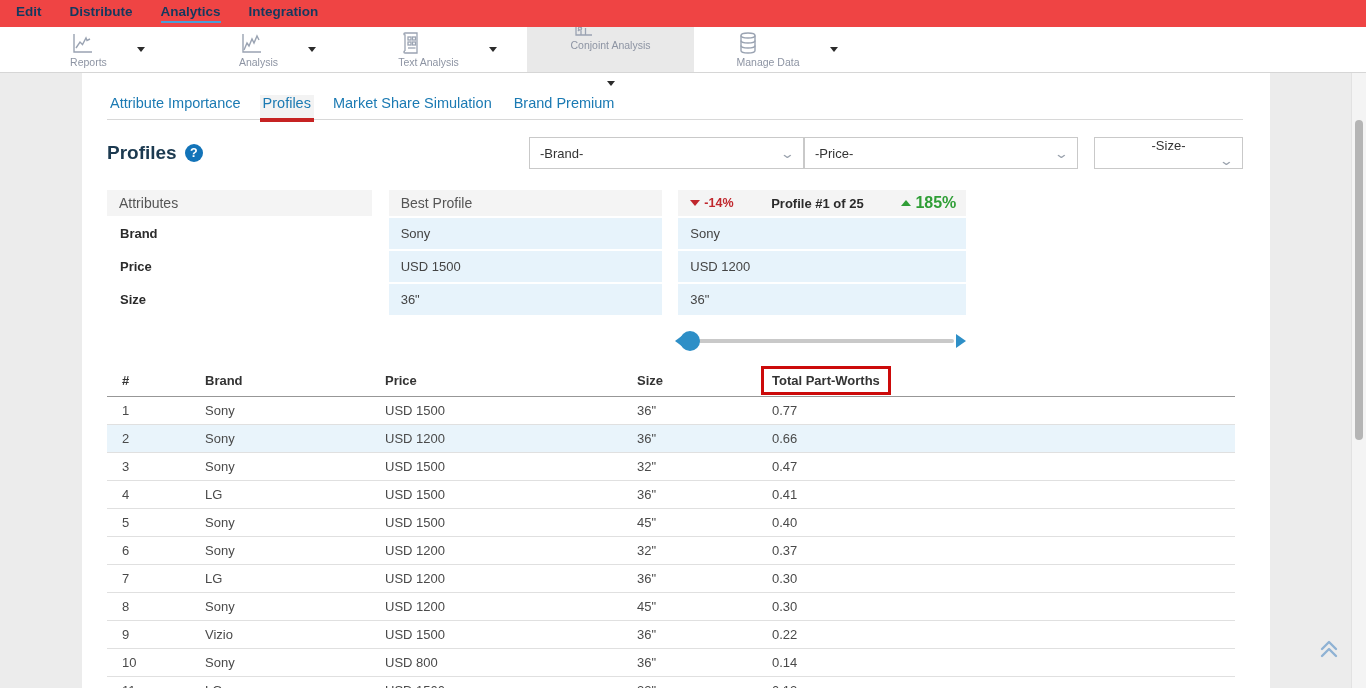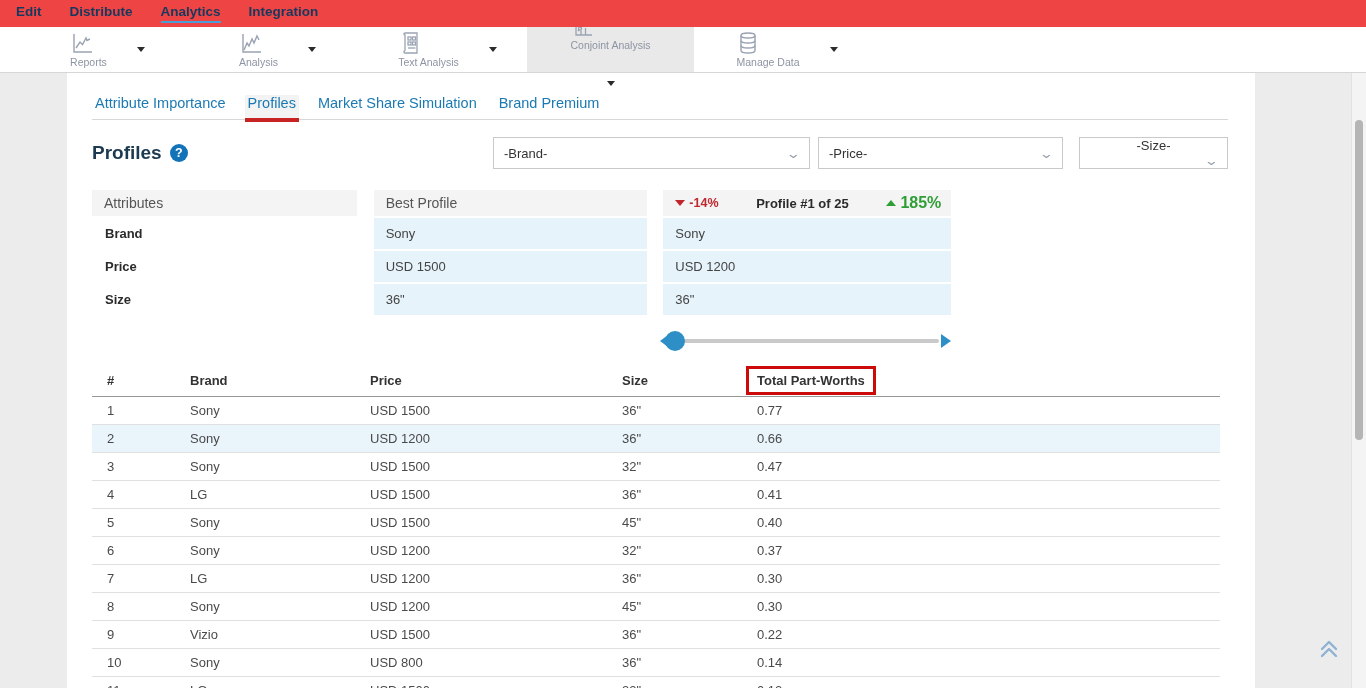--- a/index.html
+++ b/index.html
@@ -20,40 +20,40 @@
   .tool-group { position: absolute; top: 0; height: 45px; display: flex; align-items: center;
                 justify-content: center; gap: 30px; cursor: pointer; }
   .tool-group.active { background: #e9e9e9; }
   .tool-inner { display: flex; flex-direction: column; align-items: flex-start; gap: 1px; }
   .tool-inner svg { display: block; }
   .tool-label { font-size: 10.5px; color: #8d94a3; white-space: nowrap; }
   .caret { width: 0; height: 0; border-left: 4px solid transparent; border-right: 4px solid transparent;
            border-top: 5px solid #2b2b2b; }
 
   
-  .card { position: absolute; left: 67px; top: 73px; width: 1188px; height: 615px; background: #fff;
+  .card { position: absolute; left: 82px; top: 73px; width: 1188px; height: 615px; background: #fff;
           padding: 0 27px 0 25px; overflow: hidden; }
 
   
   .subtabs { margin-top: 22px; border-bottom: 1px solid #d8d8d8; display: flex; gap: 16px; align-items: flex-end; }
   .subtab { font-size: 14.5px; color: #1b7ab3; padding: 0 3px 8px 3px; position: relative; cursor: pointer; white-space: nowrap; }
   .subtab.active { background: #f3f3f3; }
   .subtab.active::after { content: ""; position: absolute; left: 0; right: 0; bottom: -3px; height: 4px; background: #c62323; }
 
   
   .title-row { margin-top: 17px; display: flex; align-items: center; }
   .page-title { font-size: 19px; font-weight: 700; color: #1c3a50; }
   .help-icon { display: inline-flex; width: 18px; height: 18px; border-radius: 50%; background: #1273b8;
                color: #fff; font-size: 12.5px; font-weight: 700; align-items: center; justify-content: center;
                margin-left: 8px; cursor: pointer; }
   .filters { margin-left: auto; display: flex; }
   .dropdown { height: 32px; border: 1px solid #c9c9c9; background: #fff; display: flex; align-items: center;
               padding: 0 10px; font-size: 13px; color: #333; cursor: pointer; }
-  .dd-brand { width: 317px; margin-right: 8px; }
-  .dd-price { width: 245px; margin-right: 16px; }
+  .dd-brand { width: 275px; }
+  .dd-price { width: 274px; margin-right: 16px; }
   .dd-size  { width: 149px; flex-direction: column; }
   .dd-chevron { margin-left: auto; color: #9aa2ad; font-size: 13px; transform: scaleX(1.4); }
 
   
   .compare { margin-top: 21px; display: grid; grid-template-columns: 265px 273px 288px 260px;
              justify-content: space-between; }
   .panel-head { height: 26px; background: #f4f4f4; display: flex; align-items: center;
                 padding: 0 10px 0 12px; font-size: 14px; color: #555; }
   .panel-head.split { justify-content: space-between; }
   .p-center { font-size: 13px; font-weight: 700; color: #2b2b2b; }

